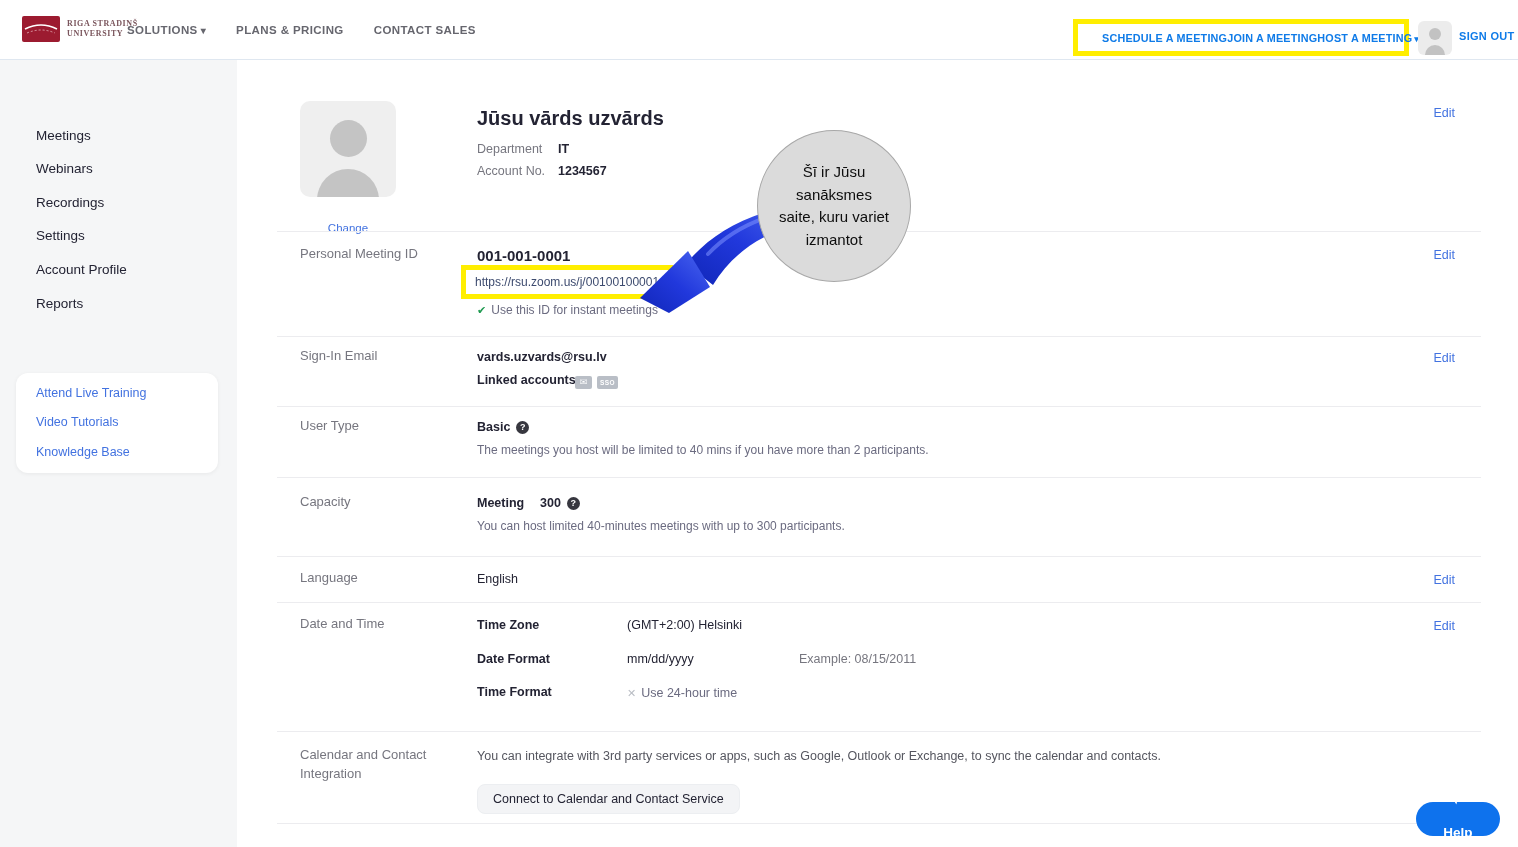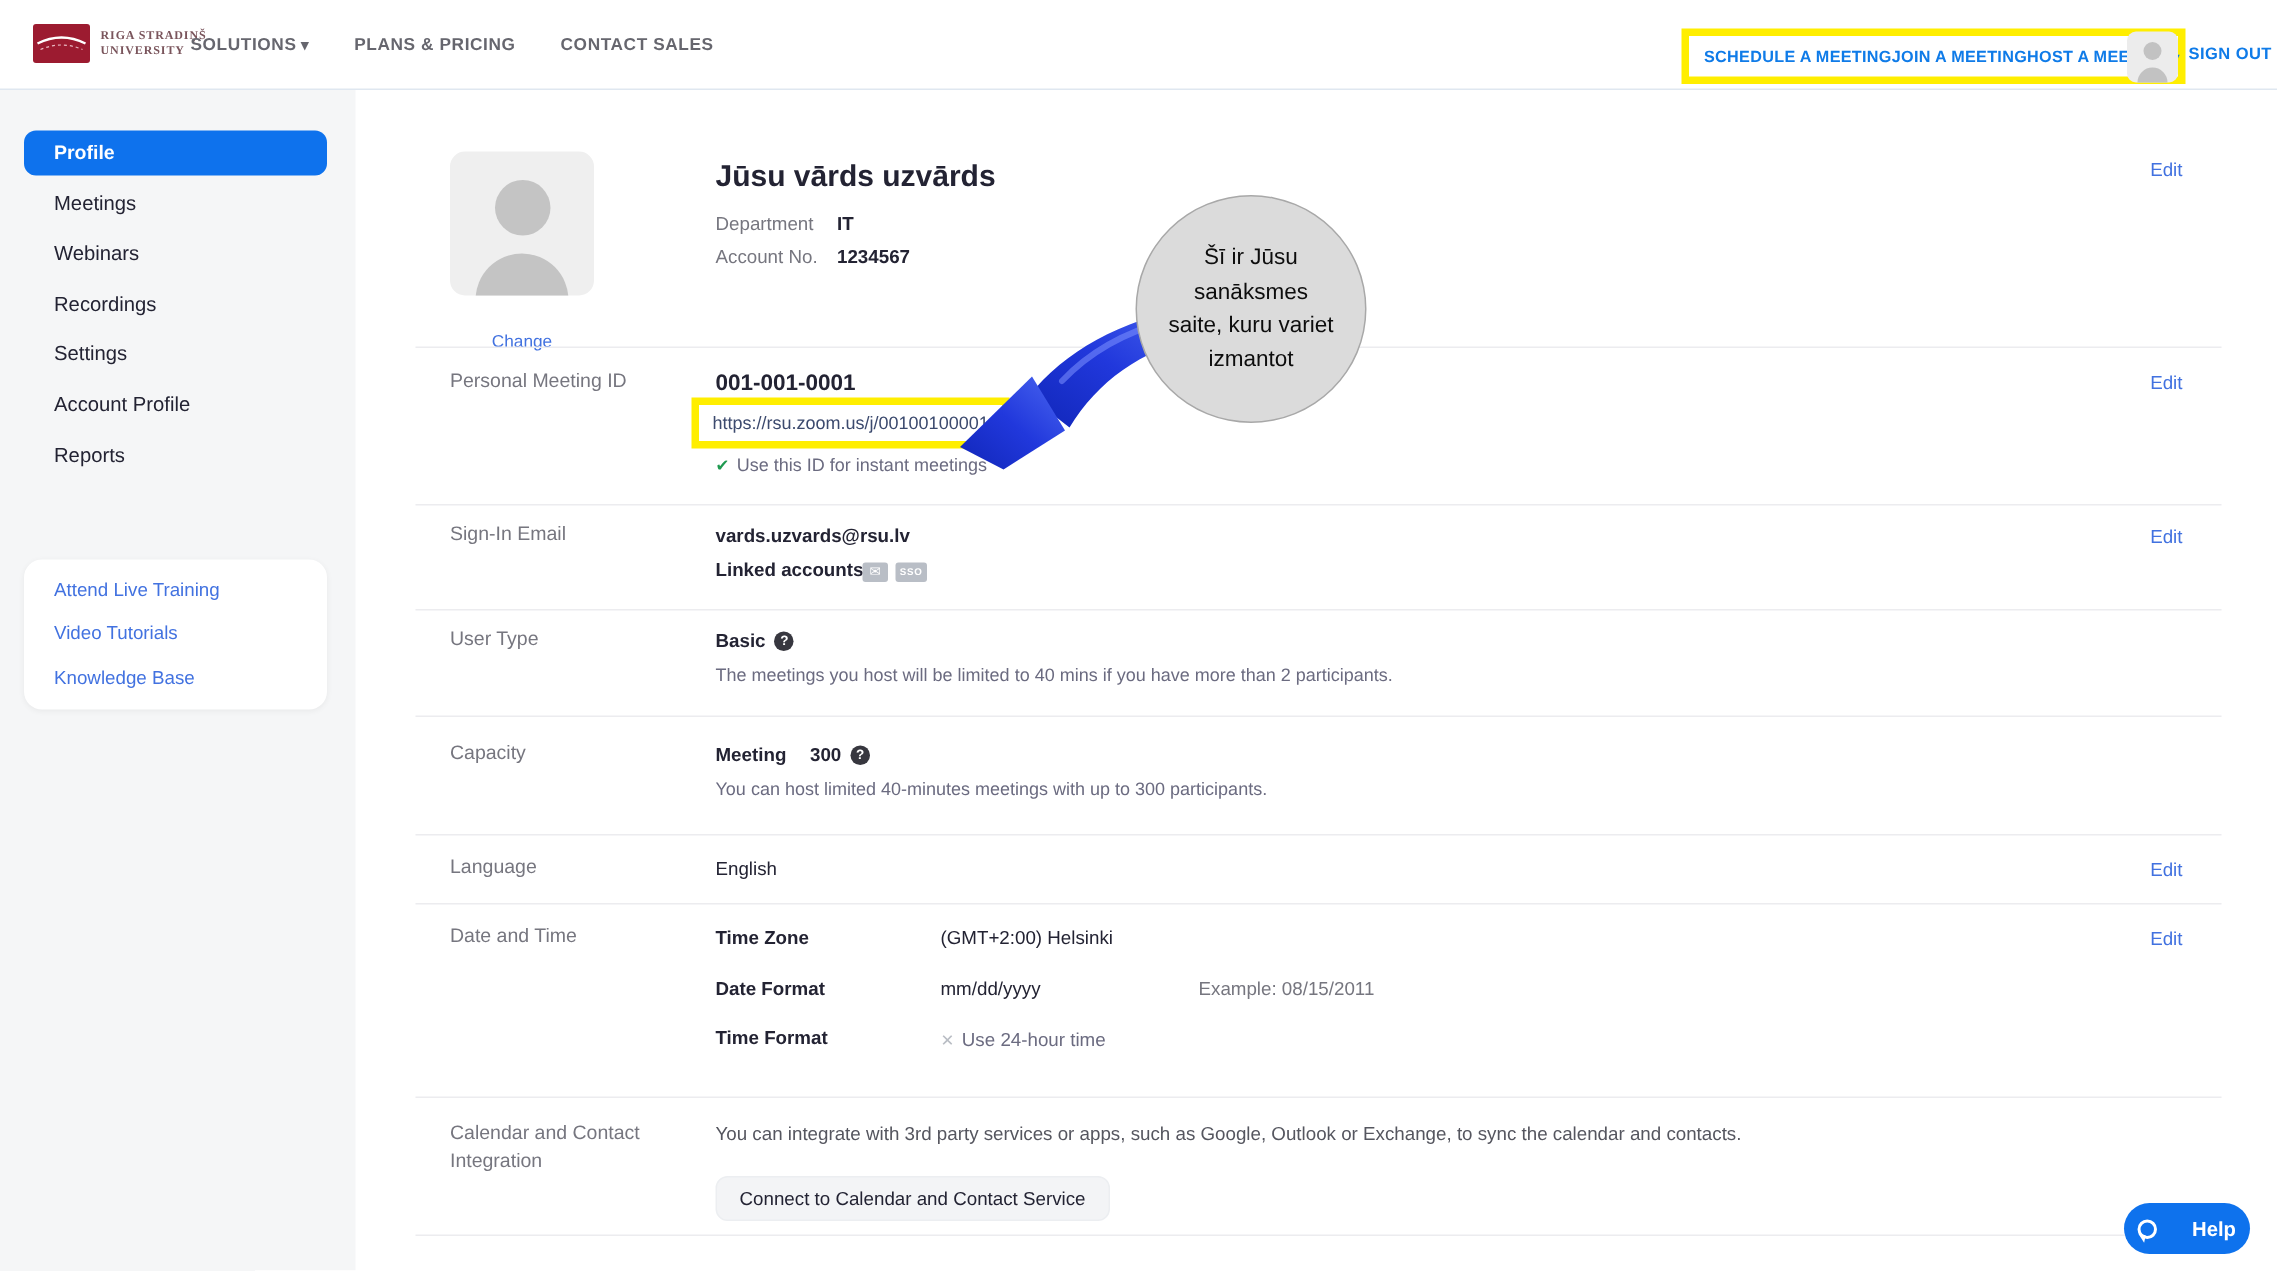--- a/index.html
+++ b/index.html
@@ -8,21 +8,21 @@
 
   
   .navbar { position:absolute; left:0; top:0; width:1518px; height:60px; background:#fff; border-bottom:1px solid #dfe7f0; z-index:30; }
   .logo { position:absolute; left:22px; top:16px; display:flex; align-items:center; gap:7px; }
   .logo-mark { width:38px; height:26px; background:#9c1b30; border-radius:2px; position:relative; overflow:hidden; }
   .logo-mark svg { position:absolute; left:0; top:0; }
   .logo-text { font-family:"Liberation Serif", serif; color:#7a555c; font-size:8px; letter-spacing:.6px; line-height:10px; text-transform:uppercase; font-weight:bold; }
   .nav-links { position:absolute; left:127px; top:0; height:60px; display:flex; align-items:center; gap:30px; }
   .nav-link { font-size:11.5px; font-weight:bold; letter-spacing:.4px; color:#66666e; white-space:nowrap; cursor:pointer; }
   .nav-link .caret { color:#66666e; font-size:10px; margin-left:3px; }
-  .cta-box { position:absolute; left:1073px; top:19px; width:336px; height:37px; border:5px solid #ffee00; background:#fff; display:flex; align-items:center; justify-content:space-between; padding:0 10px;margin-left:48px; }
+  .cta-box { position:absolute; left:1073px; top:19px; width:336px; height:37px; border:5px solid #ffee00; background:#fff; display:flex; align-items:center; justify-content:space-between; padding:0 24px; }
   .cta-link { font-size:10.8px; font-weight:bold; letter-spacing:.2px; color:#0f7be8; white-space:nowrap; cursor:pointer; }
   .cta-link .caret { font-size:9px; margin-left:2px; color:#0f7be8; }
   .avatar-sm { position:absolute; left:1418px; top:21px; width:34px; height:34px; background:#ececec; border-radius:6px; overflow:hidden; cursor:pointer; }
   .avatar-sm .head { position:absolute; left:11px; top:7px; width:12px; height:12px; border-radius:50%; background:#c2c2c2; }
   .avatar-sm .body { position:absolute; left:7px; bottom:-2px; width:20px; height:12px; border-radius:10px 10px 0 0; background:#c2c2c2; }
   .signout { position:absolute; left:1459px; top:30px; font-size:11px; font-weight:bold; letter-spacing:.3px; color:#0f7be8; cursor:pointer; }
 
   
   .sidebar { position:absolute; left:0; top:60px; width:237px; height:787px; background:#f5f6f7; z-index:10; }
   .side-active { position:absolute; left:16px; top:27px; width:202px; height:30px; background:#0e72ed; border-radius:8px; color:#fff; font-size:13px; font-weight:bold; line-height:30px; padding-left:20px; cursor:pointer; }
@@ -62,21 +62,21 @@
   .badge.sso { width:21px; font-size:6.5px; font-weight:bold; letter-spacing:.5px; line-height:13px; }
 
   .qicon { display:inline-block; width:13px; height:13px; border-radius:50%; background:#37373f; color:#fff; font-size:9px; font-weight:bold; text-align:center; line-height:13px; vertical-align:1px; margin-left:6px; cursor:pointer; }
   .bold13 { font-size:12.5px; font-weight:bold; color:#232333; }
   .reg13 { font-size:12.5px; color:#232333; }
   .xmark { color:#b9bdc4; font-size:11px; margin-right:5px; }
 
   .connect-btn { position:absolute; left:477px; top:784px; background:#f3f4f6; border:1px solid #eceef1; border-radius:8px; padding:7px 15px; font-size:12.5px; color:#232333; cursor:pointer; font-family:"Liberation Sans", sans-serif; }
 
   
-  .help-btn { position:absolute; left:1416px; top:802px; width:84px; height:34px; border-radius:17px; background:#0e72ed; display:flex; align-items:center; justify-content:center; gap:23px; cursor:pointer; z-index:40; }
+  .help-btn { position:absolute; left:1416px; top:802px; width:84px; height:34px; border-radius:17px; background:#0e72ed; display:flex; align-items:center; justify-content:center; gap:23px; cursor:pointer; z-index:40;flex-direction:column; }
   .help-btn .bub { width:13px; height:13px; border:2px solid #fff; border-radius:50%; position:relative; }
   .help-btn .bub::after { content:""; position:absolute; left:-2px; bottom:-4px; width:0; height:0; border-left:5px solid transparent; border-top:5px solid #fff; transform:rotate(12deg); }
   .help-btn .txt { color:#fff; font-size:13.5px; font-weight:bold; }
 </style>
 </head>
 <body>
 
 <div class="navbar">
   <div class="logo">
     <div class="logo-mark">
@@ -101,21 +101,20 @@
     <span class="cta-link"><span>HOST A MEETING</span><span class="caret">▾</span></span>
   </div>
   <div class="avatar-sm">
     <div class="head"></div>
     <div class="body"></div>
   </div>
   <span class="signout">SIGN OUT</span>
 </div>
 
 <div class="sidebar">
-  <div class="side-active">Profile</div>
   <div class="side-item" style="top:68px">Meetings</div>
   <div class="side-item" style="top:101px">Webinars</div>
   <div class="side-item" style="top:135px">Recordings</div>
   <div class="side-item" style="top:168px">Settings</div>
   <div class="side-item" style="top:202px">Account Profile</div>
   <div class="side-item" style="top:236px">Reports</div>
   <div class="side-card">
     <a style="top:13px">Attend Live Training</a>
     <a style="top:42px">Video Tutorials</a>
     <a style="top:72px">Knowledge Base</a>

